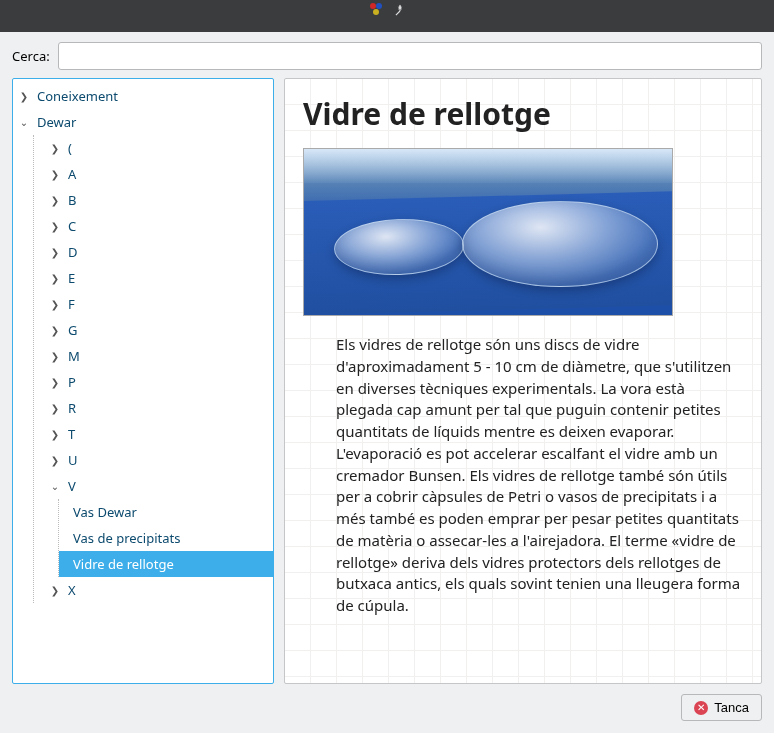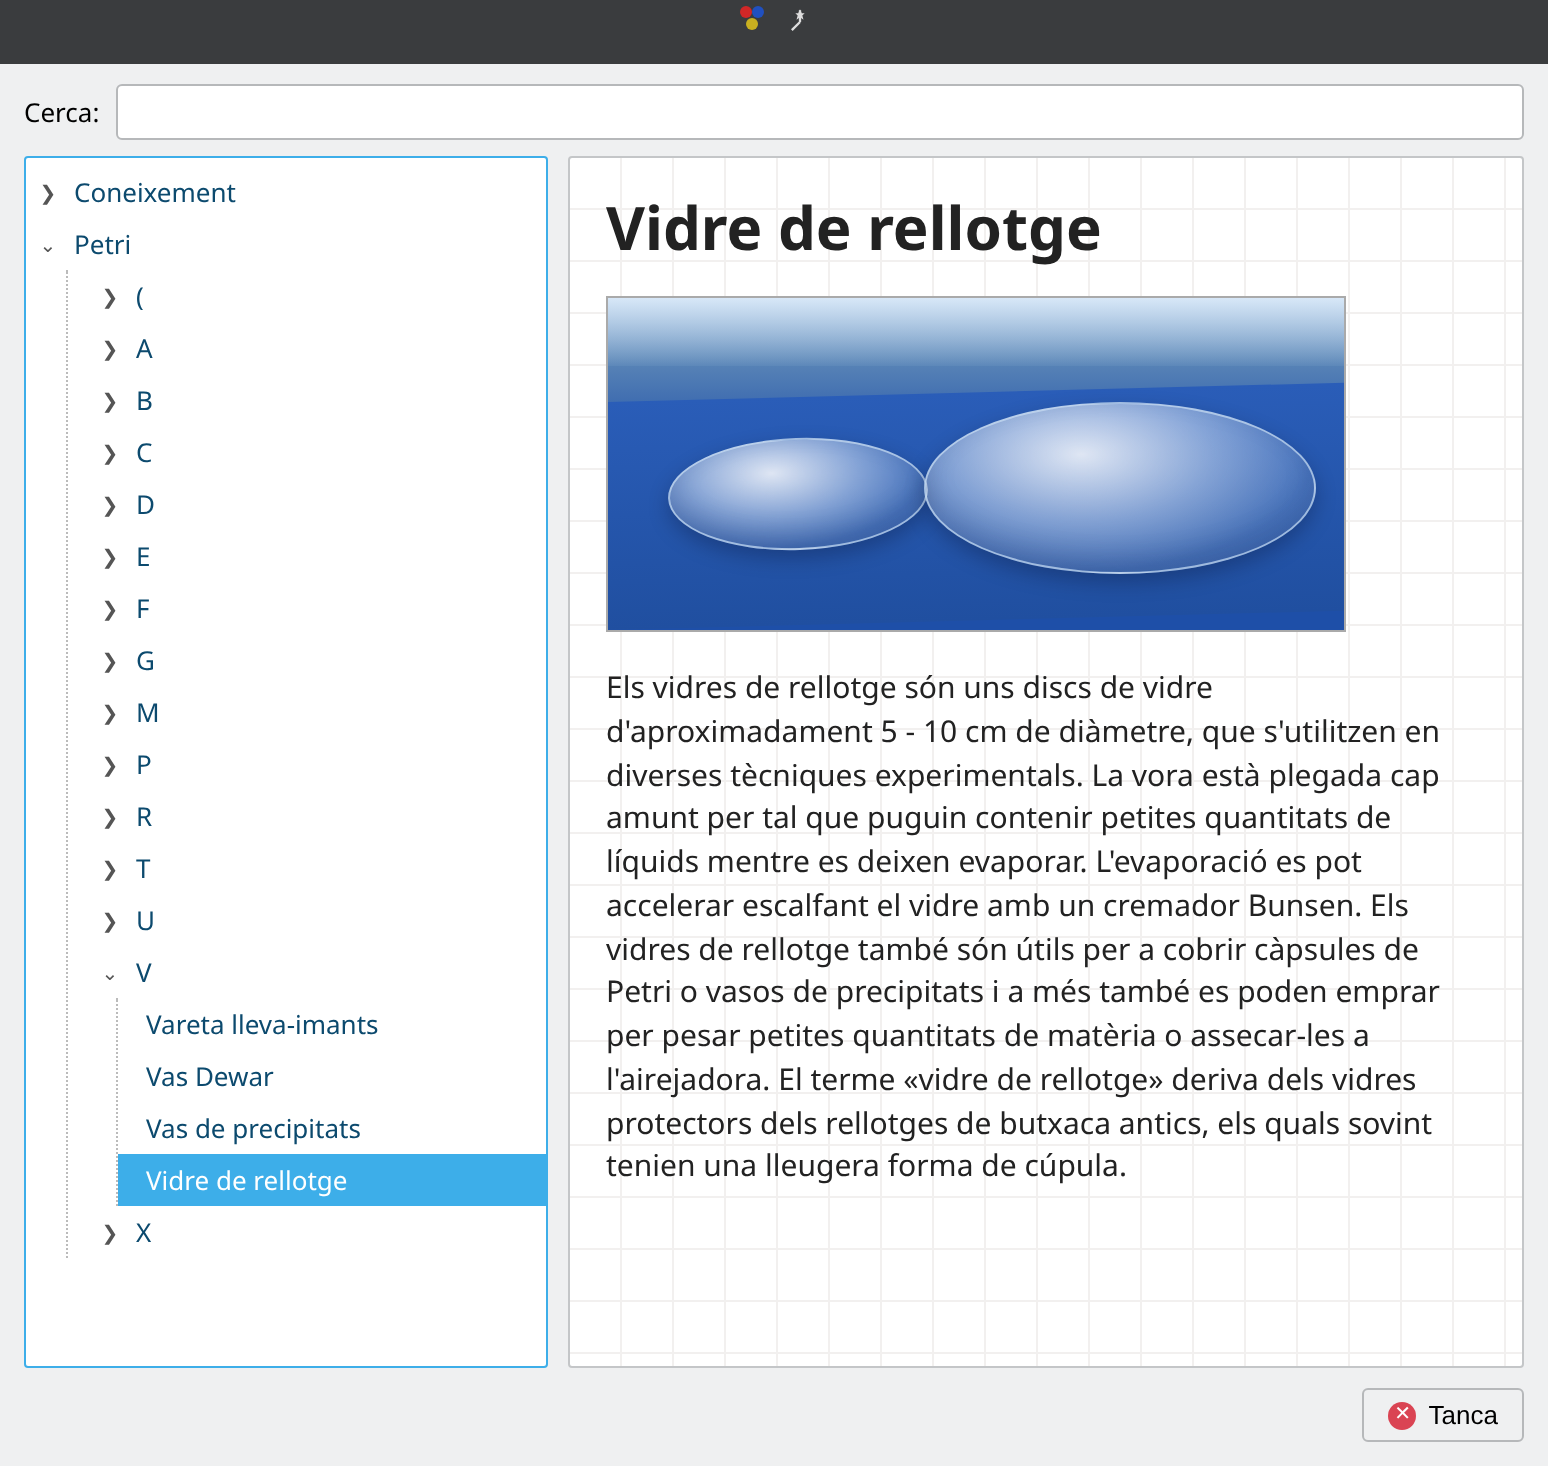--- a/index.html
+++ b/index.html
@@ -134,20 +134,21 @@
   width: 130px; height: 56px; left: 30px; top: 70px;
   transform: rotate(-2deg);
 }
 .watchglass-img .glass.large {
   width: 196px; height: 86px; left: 158px; top: 52px;
 }
 .content-panel p {
   font-size: 15px;
   line-height: 1.45;
   color: #222;
+  margin-left: 33px;
 }
 .button-row {
   display: flex;
   justify-content: flex-end;
   padding-top: 2px;
 }
 .close-btn {
   display: inline-flex;
   align-items: center;
   gap: 6px;
@@ -215,21 +216,21 @@
       <ul>
         <li>
           <div class="node">
             <span class="arrow">❯</span>
             <span class="label">Coneixement</span>
           </div>
         </li>
         <li>
           <div class="node">
             <span class="arrow">⌄</span>
-            <span class="label">Petri</span>
+            <span class="label">Dewar</span>
           </div>
           <ul class="children">
             <li>
                 <div class="node">
                   <span class="arrow">❯</span>
                   <span class="label">(</span>
                 </div>
               </li>
             <li>
                 <div class="node">
@@ -302,26 +303,20 @@
                   <span class="arrow">❯</span>
                   <span class="label">U</span>
                 </div>
               </li>
             <li>
               <div class="node">
                   <span class="arrow">⌄</span>
                   <span class="label">V</span>
                 </div>
               <ul class="children grandchildren">
-                <li>
-                    <div class="node">
-                      <span class="arrow"></span>
-                      <span class="label">Vareta lleva-imants</span>
-                    </div>
-                  </li>
                 <li>
                     <div class="node">
                       <span class="arrow"></span>
                       <span class="label">Vas Dewar</span>
                     </div>
                   </li>
                 <li>
                     <div class="node">
                       <span class="arrow"></span>
                       <span class="label">Vas de precipitats</span>

